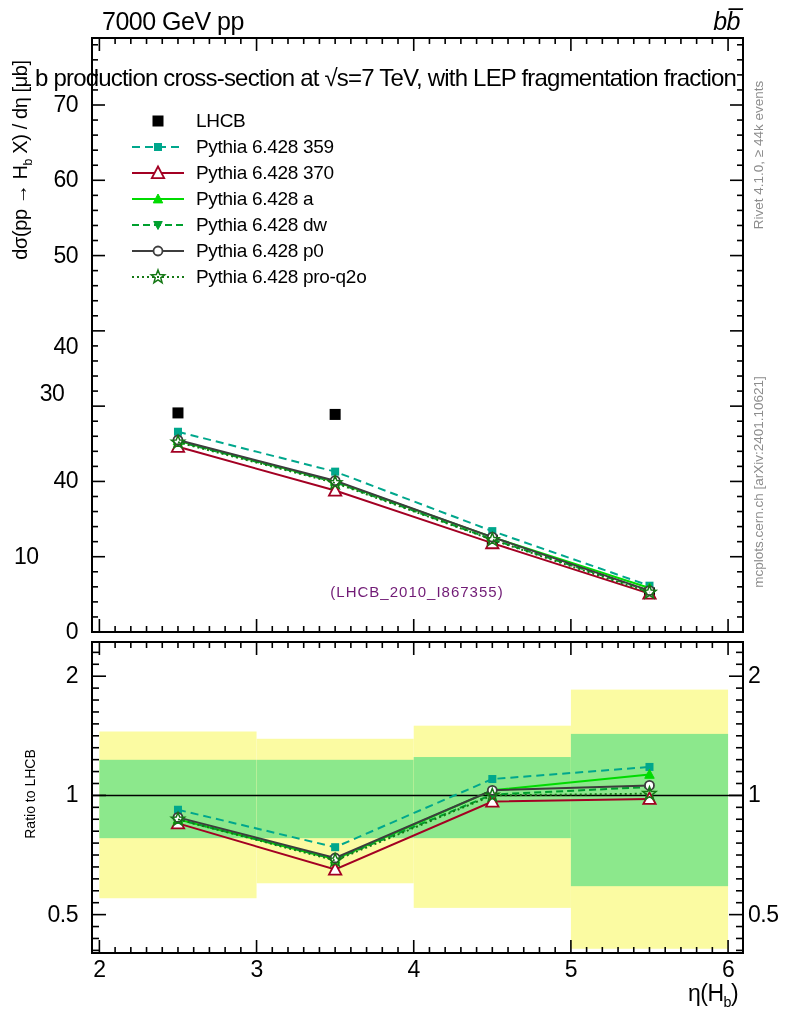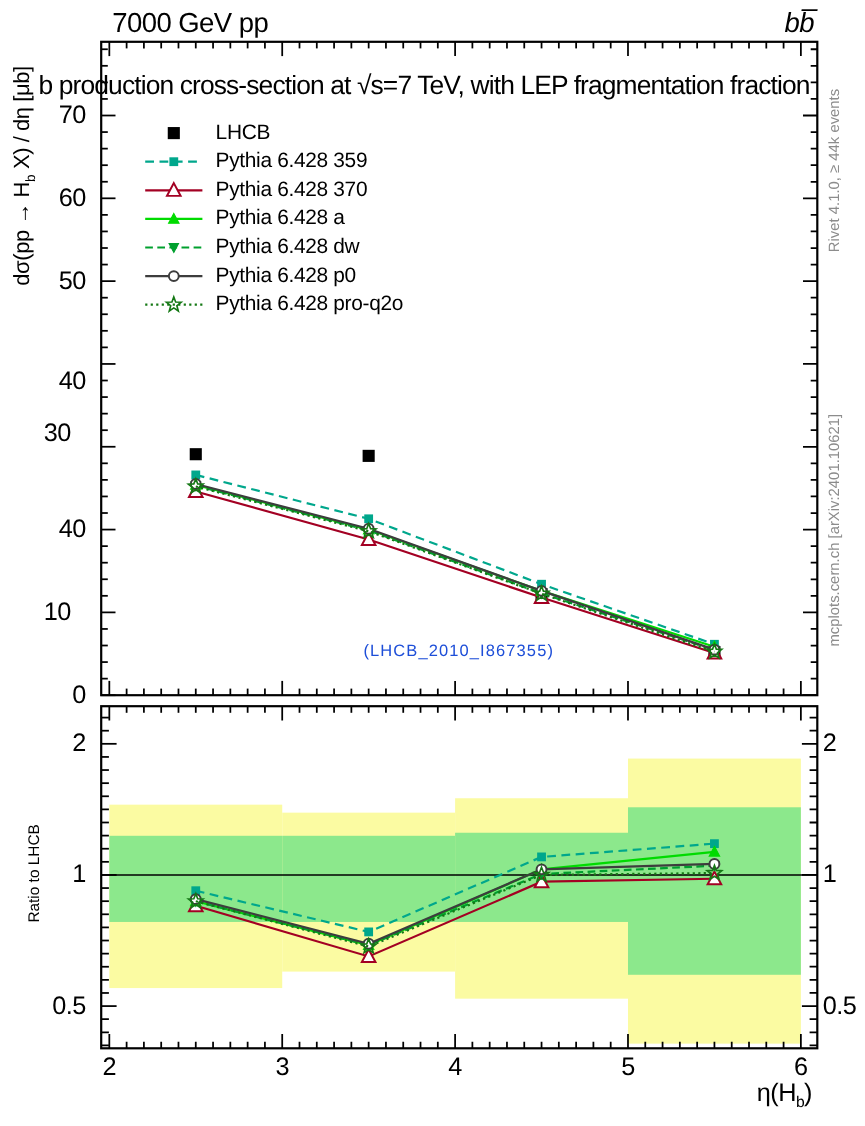--- a/index.html
+++ b/index.html
@@ -13,21 +13,21 @@
   .ytitle{position:absolute;left:22px;top:160px;transform:translate(-50%,-50%) rotate(-90deg);
           font-size:20px;white-space:nowrap;letter-spacing:-0.4px;}
   .rtitle{position:absolute;left:30px;top:794px;transform:translate(-50%,-50%) rotate(-90deg);
           font-size:14px;white-space:nowrap;}
   .xtitle{position:absolute;left:688px;top:980px;font-size:23px;white-space:nowrap;letter-spacing:-0.5px;}
   .note{position:absolute;transform:translate(-50%,-50%) rotate(-90deg);font-size:13.5px;
         color:#8C8C8C;white-space:nowrap;}
   .note1{left:758px;top:155px;}
   .note2{left:758px;top:482px;}
   .wm{position:absolute;left:417px;top:583px;transform:translateX(-50%);font-size:15px;
-      color:#1d4ed8;letter-spacing:1px;white-space:nowrap;}
+      color:#701a75;letter-spacing:1px;white-space:nowrap;}
   #legend{position:absolute;left:130px;top:108px;}
   .lrow{display:flex;align-items:center;height:26px;gap:10px;font-size:19px;letter-spacing:-0.3px;}
   .axlab{position:absolute;font-size:23px;line-height:27px;letter-spacing:-0.5px;}
   sub{font-size:62%;}
 </style>
 </head>
 <body>
 
 <div class="root">
   <svg id="plot-svg" width="786" height="1024">
@@ -460,21 +460,21 @@
       </div>
       <div class="lrow">
         <svg width="56" height="24">
           <line x1="2" y1="12" x2="54" y2="12" stroke="#157815" stroke-width="2" stroke-dasharray="2,3"></line>
           <path d="M28.0,5.0L29.7,9.6L34.7,9.8L30.8,12.9L32.1,17.7L28.0,14.9L23.9,17.7L25.2,12.9L21.3,9.8L26.3,9.6Z" fill="none" stroke="#157815" stroke-width="1.5"></path>
         </svg>
         <span>Pythia 6.428 pro-q2o</span>
       </div>
     </div>
 <div class="axlab" style="left: 26px; top: 618px; width: 52px; text-align: right;">0</div>
-    <div class="axlab" style="left: 26px; top: 542.715px; width: 52px; text-align: center;">10</div>
+    <div class="axlab" style="left: 14px; top: 542.715px; width: 52px; text-align: left;">10</div>
     <div class="axlab" style="left: 26px; top: 467.43px; width: 52px; text-align: right;">40</div>
     <div class="axlab" style="left: 26px; top: 380px; width: 52px; text-align: center;">30</div>
     <div class="axlab" style="left: 26px; top: 316.859px; width: 52px; text-align: right; margin-top: 16px;">40</div>
     <div class="axlab" style="left: 26px; top: 241.574px; width: 52px; text-align: right;">50</div>
     <div class="axlab" style="left: 26px; top: 166.289px; width: 52px; text-align: right;">60</div>
     <div class="axlab" style="left: 26px; top: 91.0038px; width: 52px; text-align: right;">70</div>
     <div class="axlab" style="left: 26px; top: 900.622px; width: 52px; text-align: right;">0.5</div>
     <div class="axlab" style="left: 748px; top: 900.622px;">0.5</div>
     <div class="axlab" style="left: 26px; top: 781.411px; width: 52px; text-align: right;">1</div>
     <div class="axlab" style="left: 748px; top: 781.411px;">1</div>

